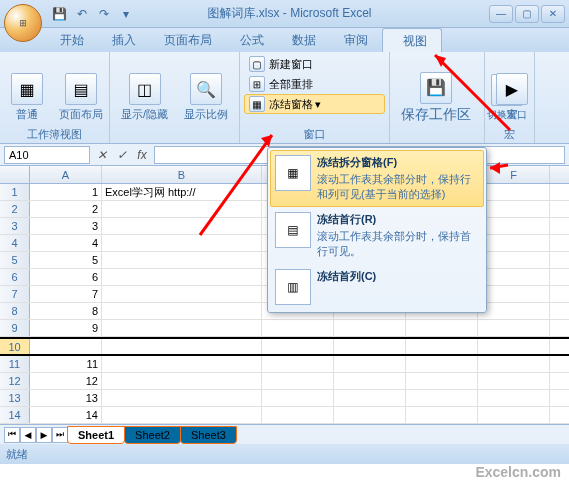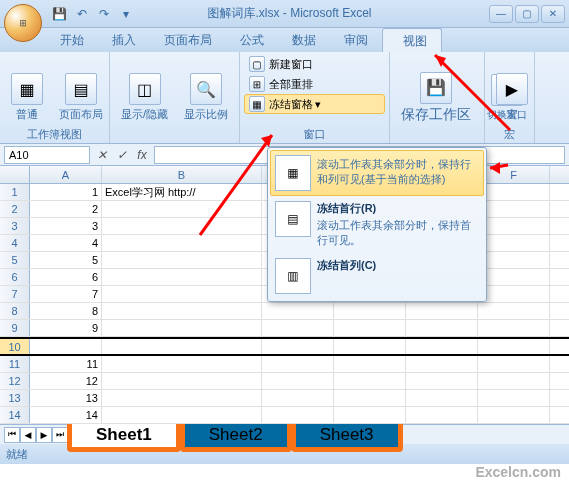--- a/index.html
+++ b/index.html
@@ -42,21 +42,21 @@
 .rows { }
 .row { height: 17px; display: flex; border-bottom: 1px solid #e0e0e0; }
 .row.sel { border-top: 2px solid #000; border-bottom: 2px solid #000; height: 19px; }
 .row-h { width: 30px; background: linear-gradient(90deg, #f5f8fc, #e0e8f2); border-right: 1px solid #9db8d9; text-align: center; font-size: 11px; color: #3b6ea5; line-height: 17px; }
 .row-h.sel { background: #ffe8a6; }
 .cell { flex-shrink: 0; border-right: 1px solid #e0e0e0; font-size: 11px; padding: 0 3px; line-height: 17px; text-align: right; }
 
 .sheet-tabs { height: 20px; background: #e8f0fa; border-top: 1px solid #9db8d9; display: flex; align-items: center; padding: 0 4px; gap: 0; }
 .sheet-nav { display: flex; }
 .sheet-nav-btn { width: 16px; height: 16px; border: 1px solid #9db8d9; background: #fff; font-size: 9px; display: flex; align-items: center; justify-content: center; }
-.sheet-tab { padding: 2px 24px; background: #fff; border: 5px solid #f97316; border-radius: 0 0 4px 4px; font-size: 17px; margin-left: -1px; cursor: pointer; }
+.sheet-tab { padding: 2px 10px; background: #fff; border: 1px solid #f97316; border-radius: 0 0 4px 4px; font-size: 11px; margin-left: -1px; cursor: pointer; }
 .sheet-tab.active { background: #fff; font-weight: bold; }
 .sheet-tab.inactive { background: #0369a1; }
 
 .status-bar { height: 20px; background: linear-gradient(#d6e6f7, #c2d9f0); display: flex; align-items: center; padding: 0 6px; font-size: 11px; color: #3b6ea5; justify-content: space-between; }
 .watermark { position: absolute; right: 8px; bottom: 22px; font-size: 14px; color: rgba(120,120,120,0.6); font-weight: bold; z-index: 5; }
 
 .dropdown { position: absolute; left: 267px; top: 147px; width: 220px; background: linear-gradient(#f5f8fc, #eaf2fb); border: 1px solid #8aa8c8; border-radius: 3px; box-shadow: 2px 2px 6px rgba(0,0,0,0.3); z-index: 100; padding: 2px; }
 .dd-item { display: flex; padding: 4px; border: 1px solid transparent; border-radius: 2px; cursor: pointer; }
 .dd-item.hover { background: linear-gradient(#ffefb5, #ffe08a); border-color: #f0c04c; }
 .dd-icon { width: 36px; height: 36px; background: #fff; border: 1px solid #9db8d9; margin-right: 6px; flex-shrink: 0; display: flex; align-items: center; justify-content: center; }
@@ -311,20 +311,21 @@
         <div class="cell" style="width: 72px;"></div>
         <div class="cell" style="width: 72px;"></div>
       </div>
     </div>
 </div>
 
 <div class="dropdown">
   <div class="dd-item hover">
     <div class="dd-icon">▦</div>
     <div class="dd-text">
+      <div class="dd-title">冻结拆分窗格(F)</div>
       <div class="dd-desc">滚动工作表其余部分时，保持行和列可见(基于当前的选择)</div>
     </div>
   </div>
   <div class="dd-item">
     <div class="dd-icon">▤</div>
     <div class="dd-text">
       <div class="dd-title">冻结首行(R)</div>
       <div class="dd-desc">滚动工作表其余部分时，保持首行可见。</div>
     </div>
   </div>

